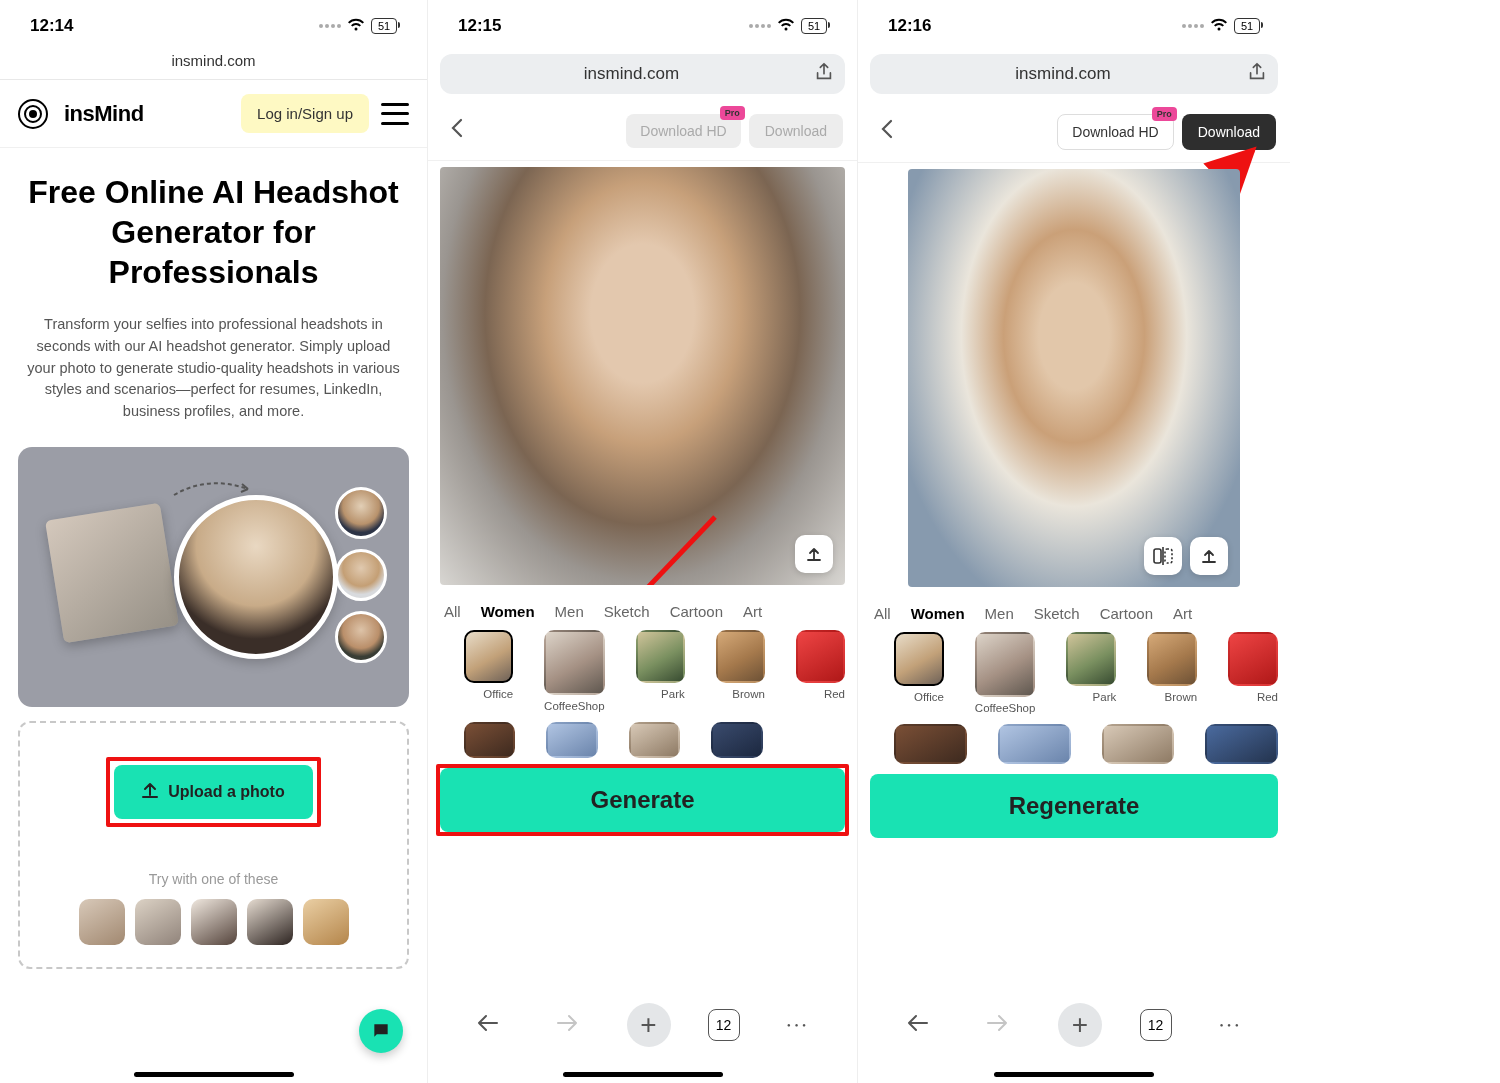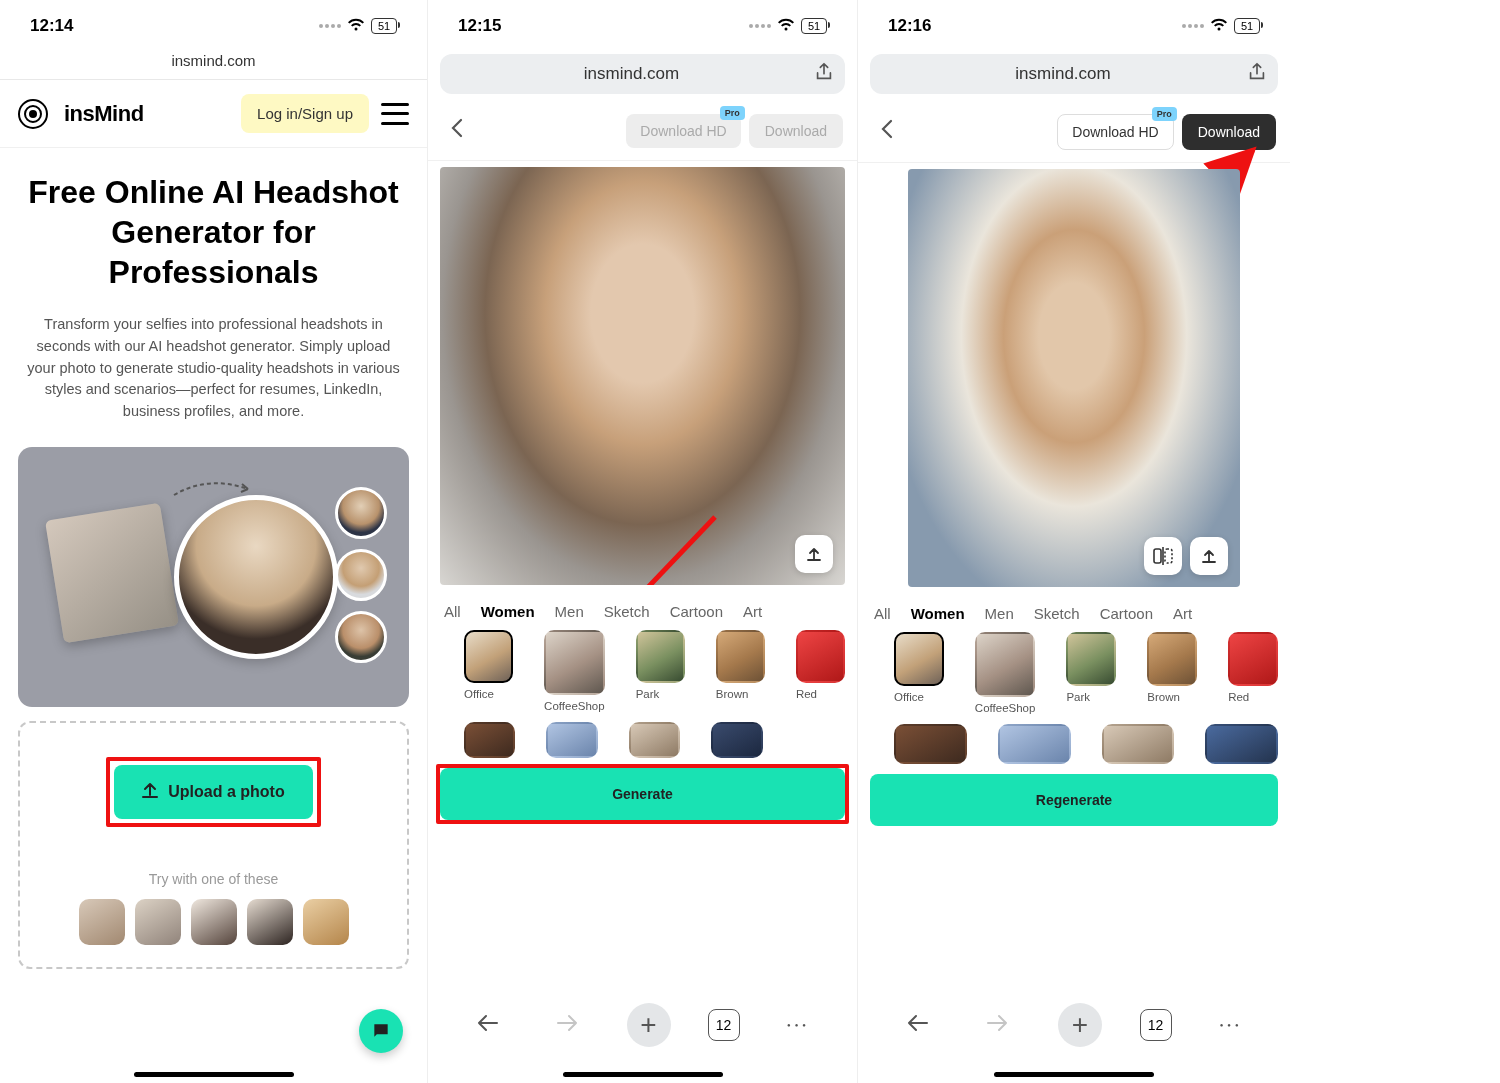--- a/index.html
+++ b/index.html
@@ -73,62 +73,62 @@
   .url-pill-text { flex: 1; text-align: center; font-size: 17px; color: #333; }
   .share-icon { width: 22px; height: 22px; }
 
   
   .editor-header { display: flex; align-items: center; justify-content: space-between; padding: 12px 14px; border-bottom: 1px solid #f0f0f0; margin-top: 8px; }
   .back-chevron { font-size: 22px; color: #555; padding: 4px 8px; }
   .dl-buttons { display: flex; gap: 8px; position: relative; }
   .dl-hd { position: relative; border: none; border-radius: 8px; padding: 9px 14px; font-size: 14px; font-weight: 500; }
   .dl-hd.disabled { background: #ededed; color: #aaa; }
   .dl-hd.enabled { background: #fff; color: #333; border: 1px solid #ddd; }
-  .pro-badge { position: absolute; top: -8px; right: -4px; background: #7dd3fc; color: #333; font-size: 9px; font-weight: 700; padding: 2px 5px; border-radius: 4px; }
+  .pro-badge { position: absolute; top: -8px; right: -4px; background: #ec4899; color: #333; font-size: 9px; font-weight: 700; padding: 2px 5px; border-radius: 4px; }
   .dl-btn { border: none; border-radius: 8px; padding: 9px 16px; font-size: 14px; font-weight: 500; }
   .dl-btn.disabled { background: #ededed; color: #aaa; }
   .dl-btn.dark { background: #2e2e2e; color: #fff; }
 
   
   .big-photo { margin: 6px 12px 0; position: relative; border-radius: 4px; overflow: hidden; }
   .big-photo.bp1 { height: 418px; background: radial-gradient(ellipse at 50% 35%, #e3c8ae 18%, #c7a07a 34%, #7b6552 55%, #9a9590 70%, #d8d6d2 100%); }
   .big-photo.bp2 { height: 418px; background: radial-gradient(ellipse at 50% 40%, #e2c7aa 15%, #caa078 30%, #eae5db 48%, #879aae 80%); }
   .float-btn { position: absolute; width: 38px; height: 38px; background: #fff; border-radius: 10px; display: flex; align-items: center; justify-content: center; box-shadow: 0 2px 6px rgba(0,0,0,.15); }
   .float-btn.br { right: 12px; bottom: 12px; }
   .float-btn.br2 { right: 58px; bottom: 12px; }
 
   
   .tabs { display: flex; gap: 20px; padding: 18px 16px 10px; font-size: 15px; color: #666; }
   .tab { cursor: pointer; }
   .tab.active { color: #000; font-weight: 700; }
 
   
   .style-grid { padding: 0 12px; display: grid; grid-template-columns: repeat(5,1fr); gap: 7px; }
-  .style-item { text-align: left; padding-left: 24px; }
+  .style-item { text-align: right; padding-left: 24px; }
   .style-thumb { aspect-ratio: 1/1.08; border-radius: 10px; background: linear-gradient(150deg,#d4bfa4,#96785a); border: 2px solid transparent; }
   .style-item.selected .style-thumb { border-color: #000; }
   .style-label { font-size: 11.5px; color: #555; margin-top: 5px; display: block; }
   .style-thumb.t-office { background: linear-gradient(150deg,#e8dcc8,#c2a179 55%,#6f6258); }
   .style-thumb.t-coffee { background: linear-gradient(150deg,#dcd3c8,#a59184 55%,#605850); }
   .style-thumb.t-park { background: linear-gradient(150deg,#d0c49a,#7a9060 55%,#394d32); }
   .style-thumb.t-brown { background: linear-gradient(150deg,#d5a978,#a5794c 55%,#6e5236); }
   .style-thumb.t-red { background: linear-gradient(150deg,#e44,#b01818); }
   .style-thumb.t2a { background: linear-gradient(150deg,#7a4f36,#3e2a1f); }
   .style-thumb.t2b { background: linear-gradient(150deg,#b0c4e2,#6b85ac); }
   .style-thumb.t2c { background: linear-gradient(150deg,#d7c8b6,#8f7b65); }
   .style-thumb.t2d { background: linear-gradient(150deg,#3a4b6d,#1c2840); }
   .style-thumb.t2e { background: linear-gradient(150deg,#4a6a9e,#24344f); }
   .style-grid.row2 { margin-top: 10px; }
   .style-grid.row2 .style-thumb { aspect-ratio: 1/0.7; }
   .style-grid.row2-s3 { grid-template-columns: repeat(4,1fr); padding: 0 12px; margin-top:10px; }
   .style-grid.row2-s3 .style-thumb { aspect-ratio: 1/0.55; }
 
   
   .gen-bar { margin: 10px 12px 0; position: relative; }
-  .gen-btn { width: 100%; background: #19e2b3; border: none; border-radius: 8px; padding: 18px 0; font-size: 14px; font-weight: 700; color: #222; }
+  .gen-btn { width: 100%; background: #19e2b3; border: none; border-radius: 8px; padding: 18px 0; font-size: 24px; font-weight: 700; color: #222; }
   .red-box.gen { top: -4px; left: -4px; right: -4px; bottom: -4px; }
 
   
   .safari-bar { position: absolute; bottom: 24px; left: 0; right: 0; display: flex; justify-content: space-around; align-items: center; padding: 12px 18px; }
   .sb-btn { width: 44px; height: 44px; display: flex; align-items: center; justify-content: center; }
   .sb-arrow { font-size: 26px; color: #555; }
   .sb-arrow.dim { color: #c5c5c5; }
   .sb-plus { width: 44px; height: 44px; background: #e4e6e8; border-radius: 50%; display: flex; align-items: center; justify-content: center; font-size: 28px; color: #555; }
   .sb-tabs { width: 32px; height: 32px; border: 1.5px solid #555; border-radius: 8px; display: flex; align-items: center; justify-content: center; font-size: 14px; color: #000000; }
   .sb-more { font-size: 6px; letter-spacing: 4px; color: #555; }

